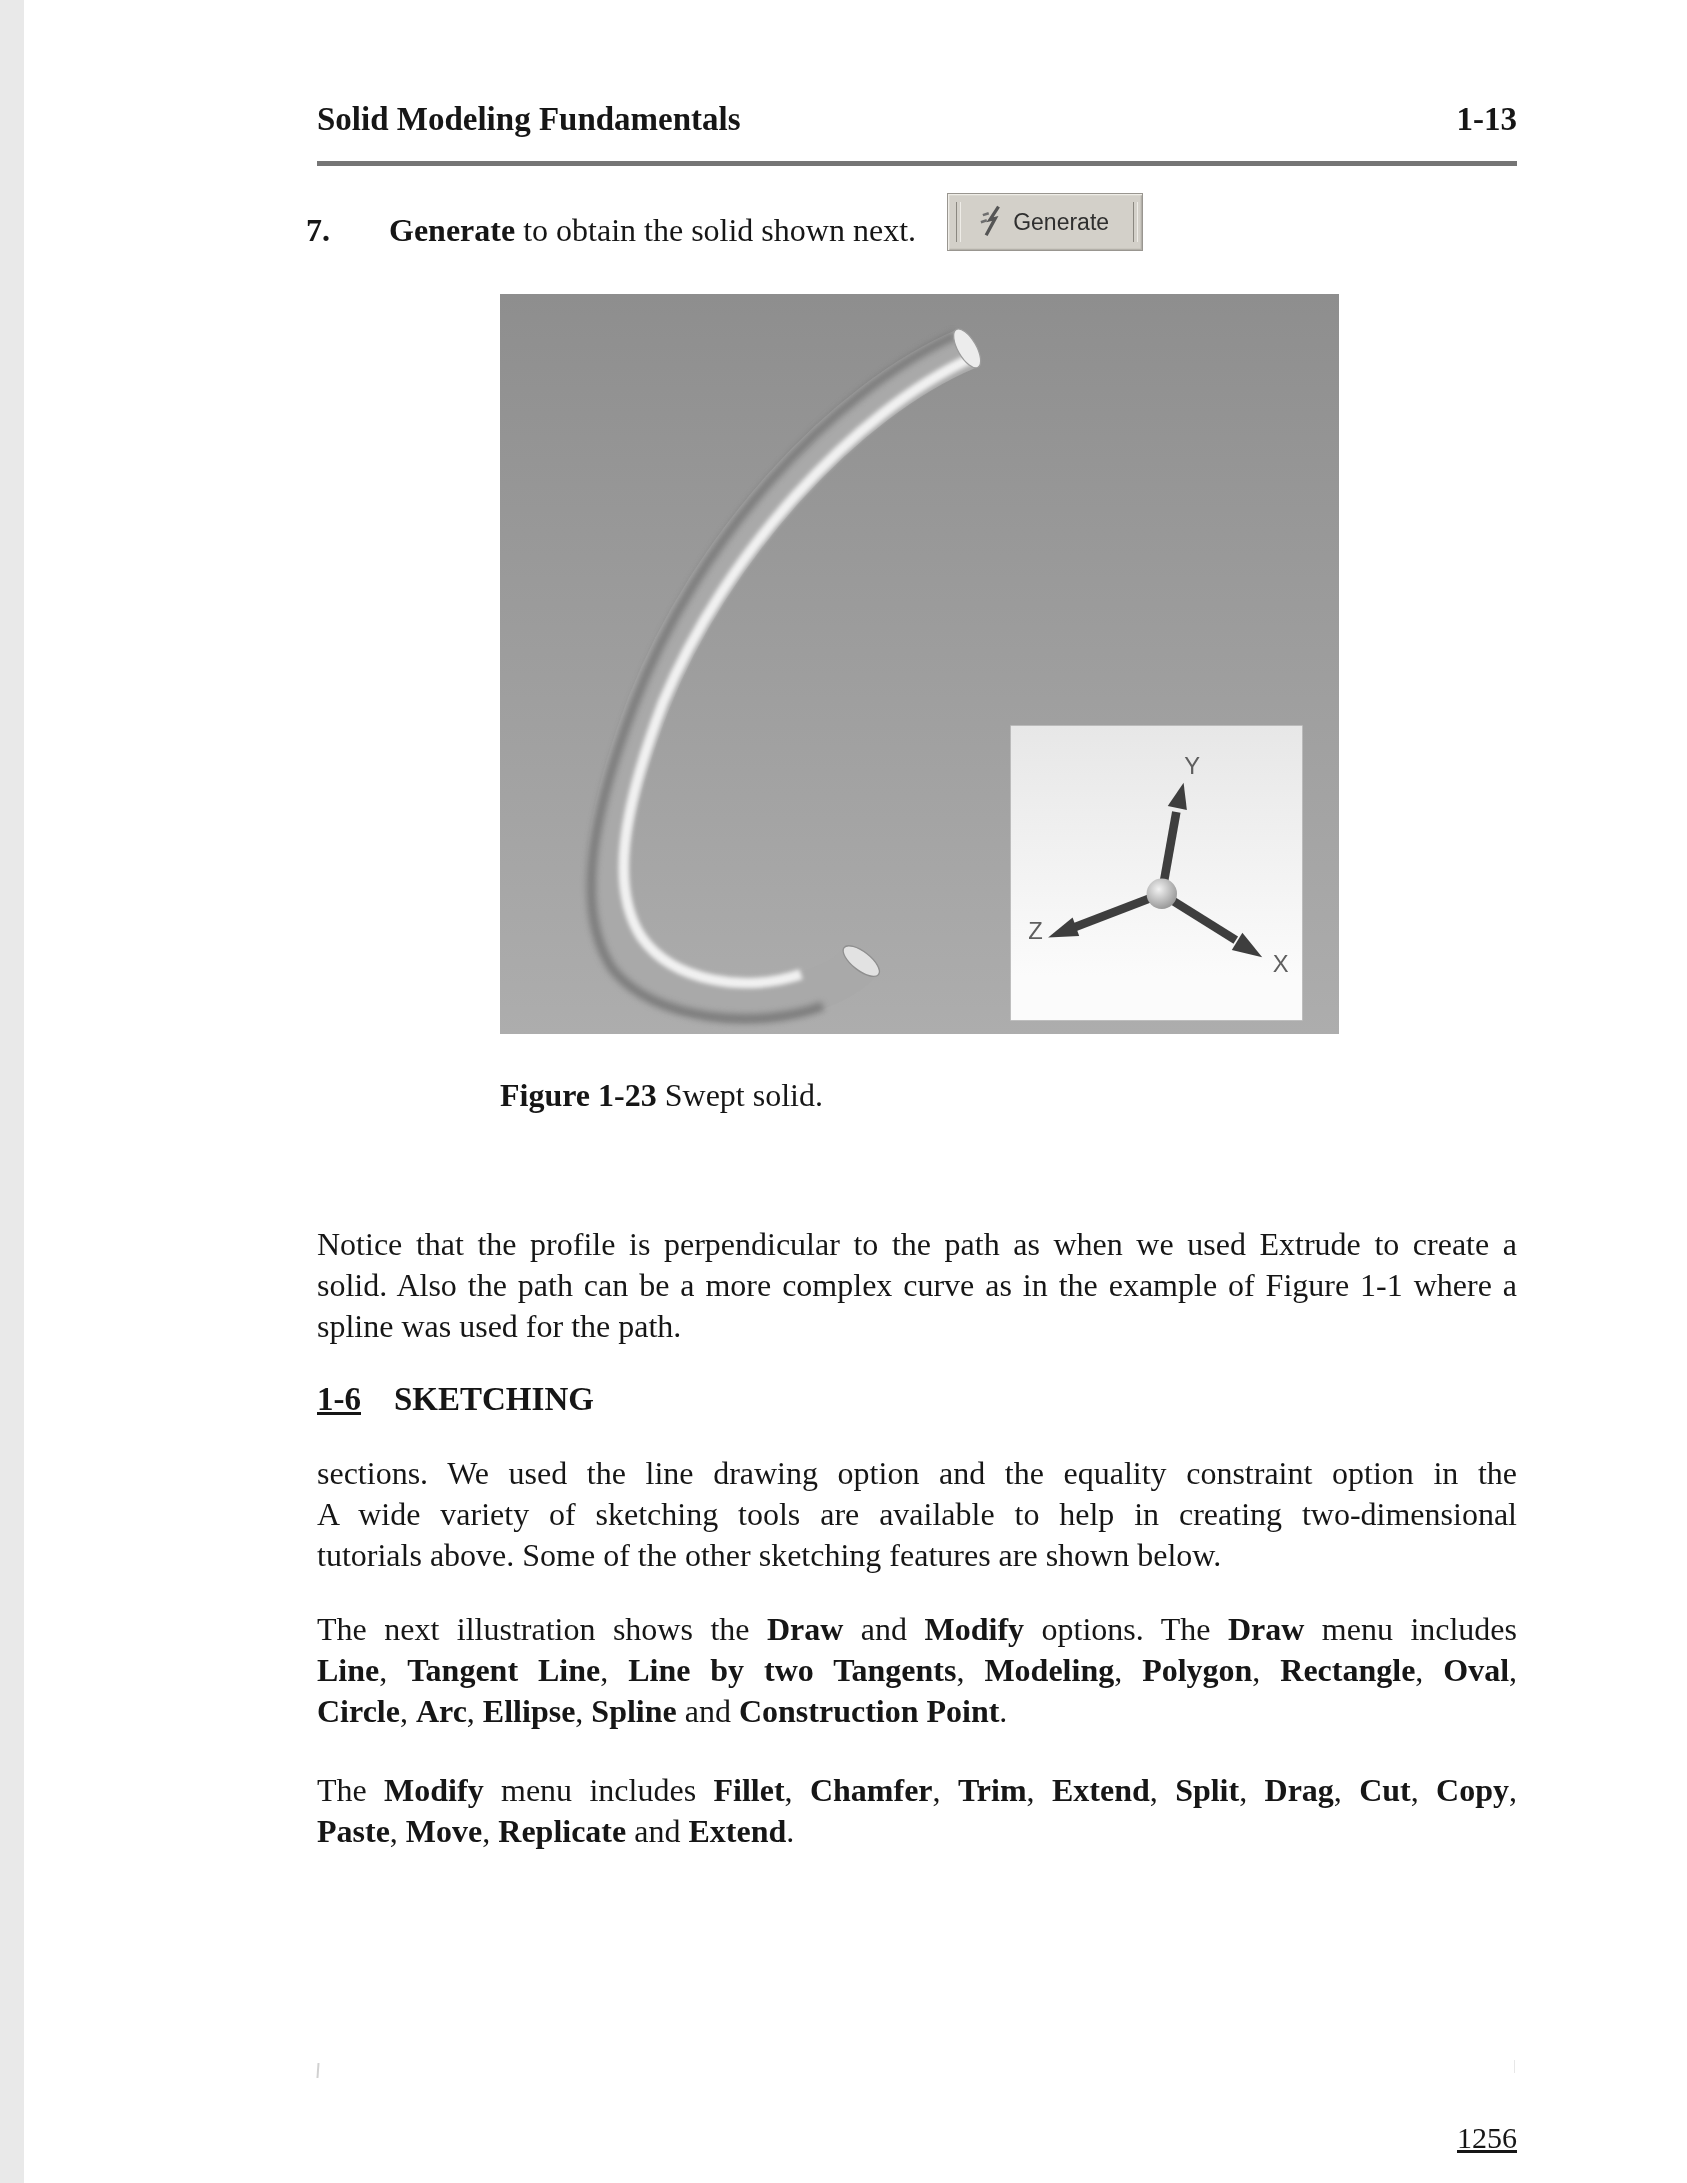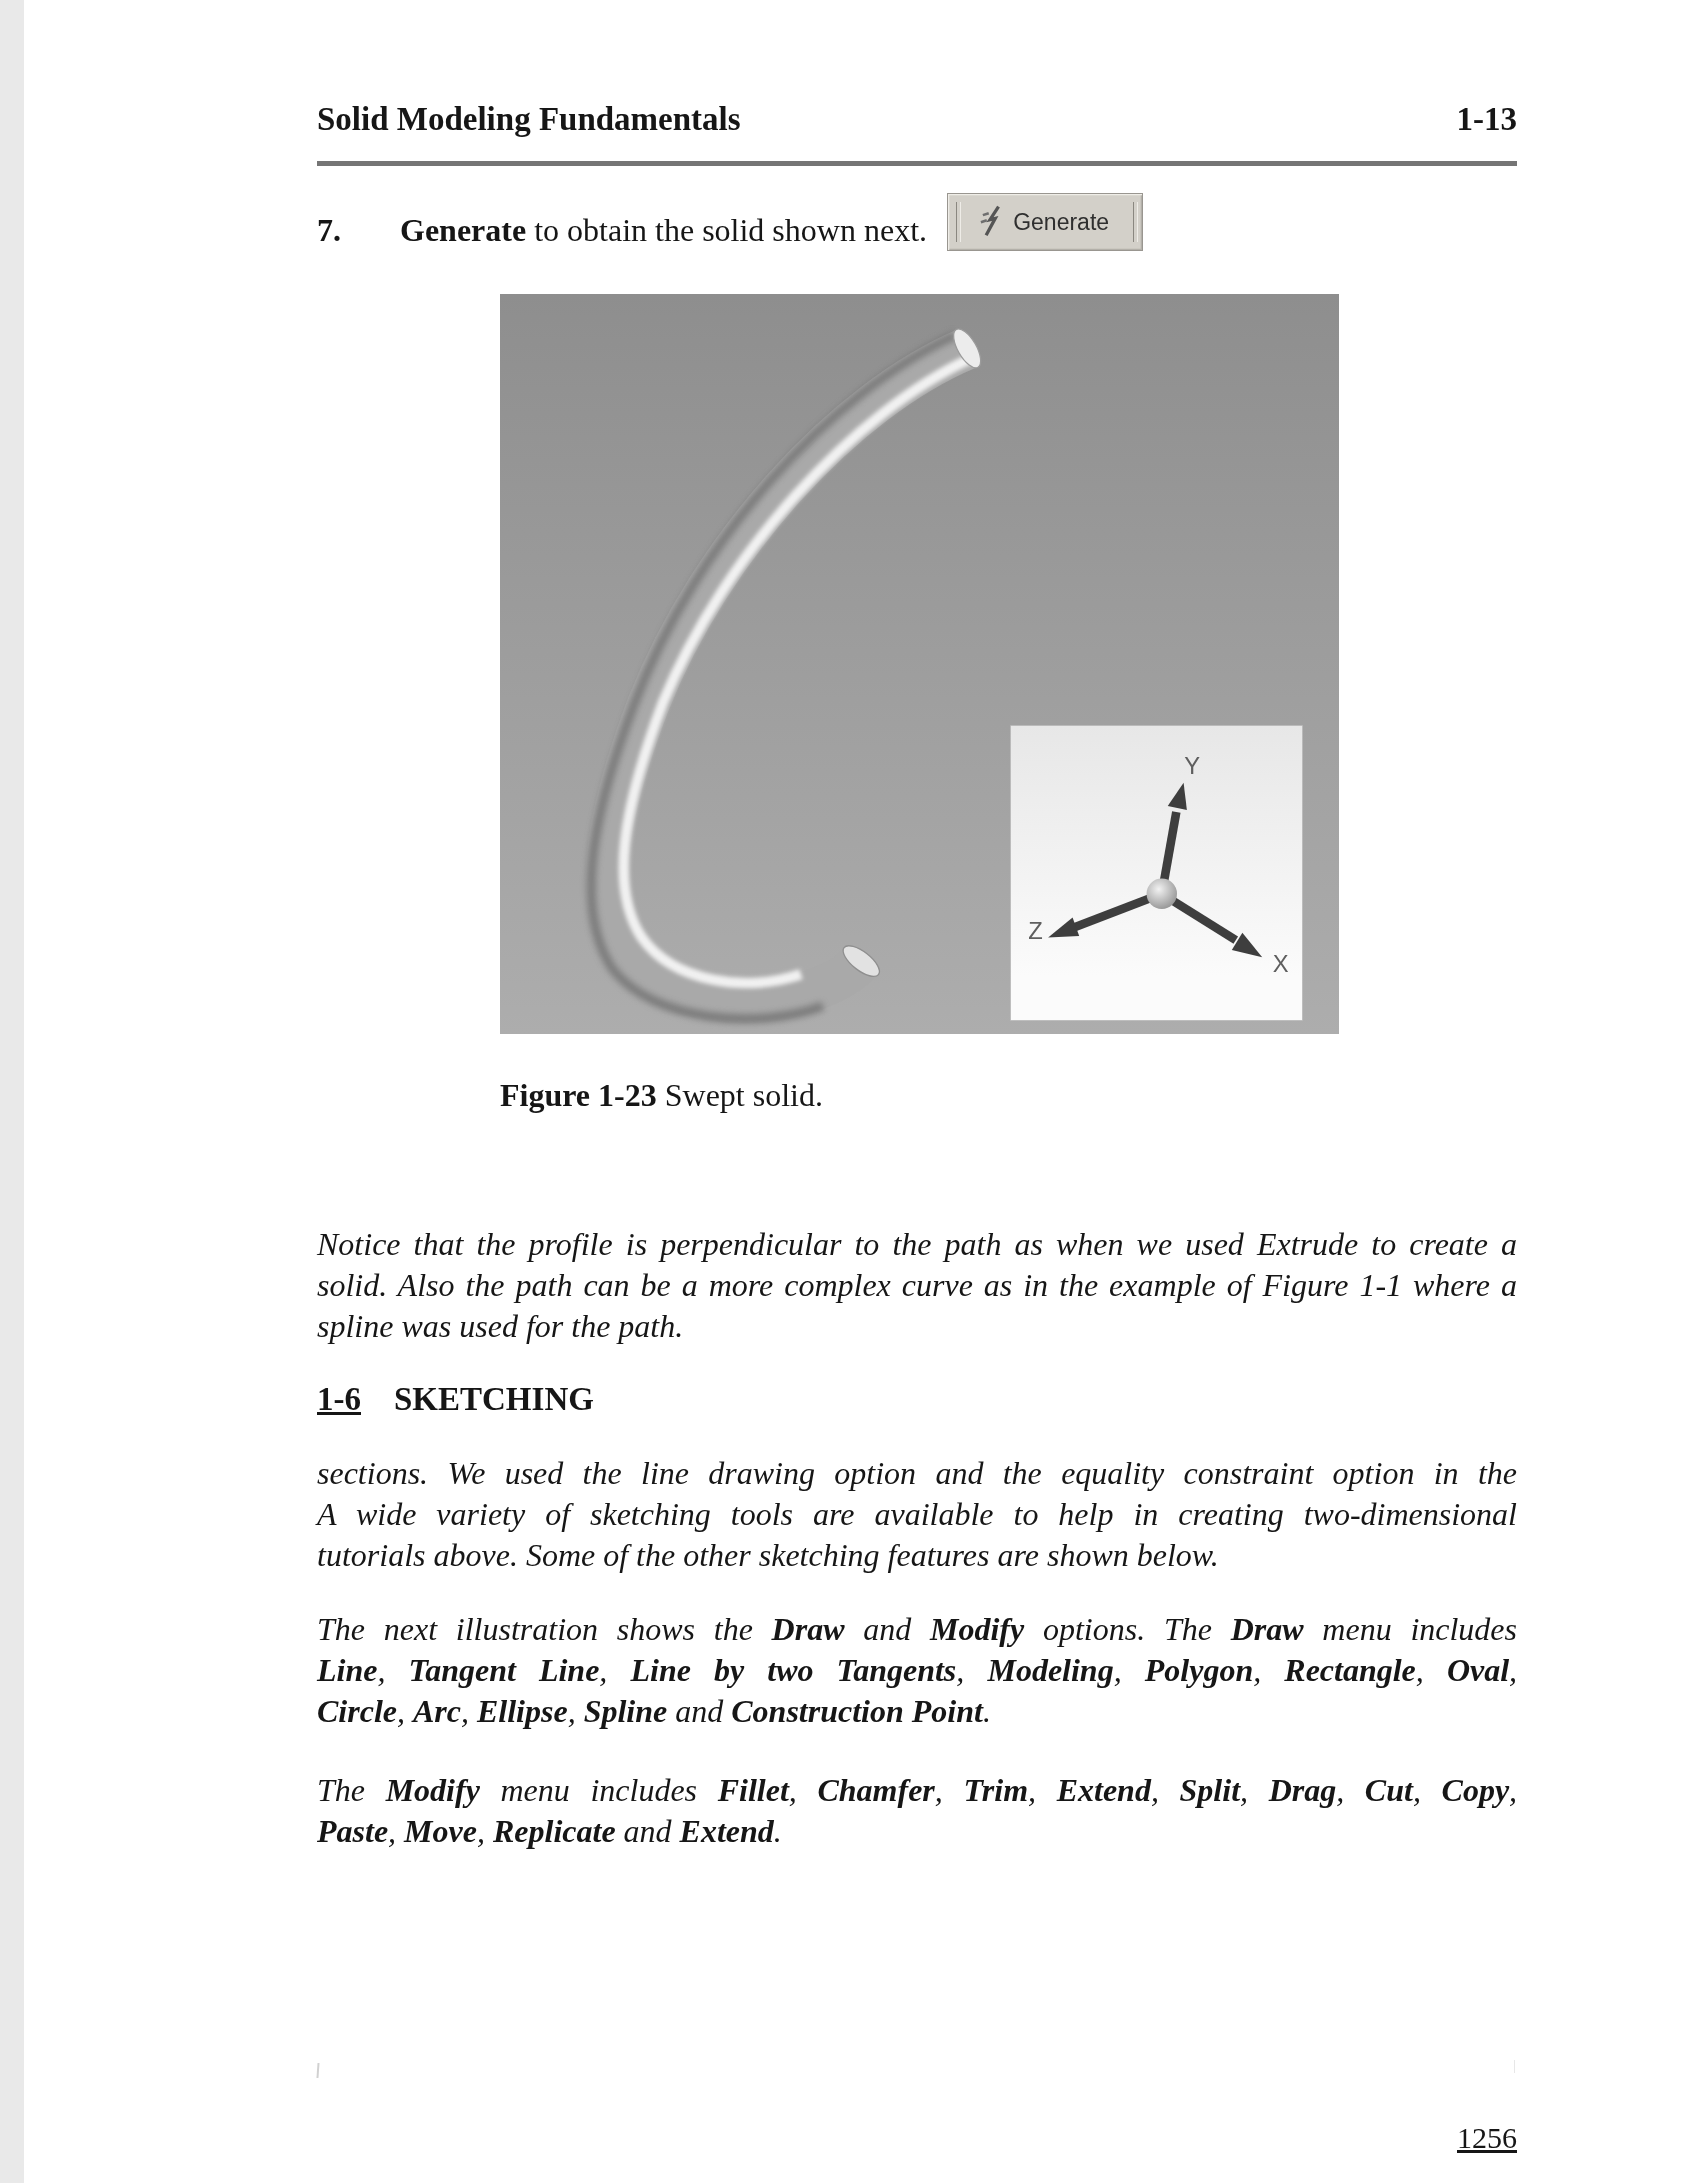--- a/index.html
+++ b/index.html
@@ -21,21 +21,21 @@
     position:absolute;left:293px;top:101px;width:1200px;
     display:flex;justify-content:space-between;align-items:baseline;
     font-weight:bold;font-size:33px;
   }
   .rule{
     position:absolute;left:293px;top:161px;width:1200px;height:4.6px;
     background:var(--rule_color,#757575);
   }
   
   .step{
-    position:absolute;left:293px;top:212px;width:1200px;
+    position:absolute;left:282px;top:212px;width:1200px;
     font-size:32px;white-space:nowrap;
   }
   .step .num{display:inline-block;width:83px;font-weight:bold;}
   .b{font-weight:bold;}
   
   .gen-btn{
     position:absolute;left:923px;top:193px;width:196px;height:58px;
     background:var(--btn_bg,#d3d0c9);
     border:1.3px solid #999690;
     box-shadow:inset 1.3px 1.3px 0 #efede8, inset -1.3px -1.3px 0 #b3b0a9;
@@ -65,21 +65,21 @@
   }
   .caption{
     position:absolute;left:476px;top:1077px;width:839px;
     text-align:left;font-size:32px;
   }
   
   .para{position:absolute;left:293px;width:1200px;font-size:32px;}
   .jline{
     height:41px;line-height:41px;
     text-align:justify;text-align-last:justify;
-    white-space:normal;overflow:visible;font-style:italic;
+    white-space:normal;overflow:visible;
   }
   .jline.last{text-align-last:left;}
   .section-heading{
     position:absolute;left:293px;top:1381px;width:1200px;
     font-weight:bold;font-size:33px;white-space:nowrap;
   }
   .section-heading .sec-num{display:inline-block;width:77px;text-decoration:underline;}
   
   .page-number{
     position:absolute;left:1394px;top:2121px;width:99px;

